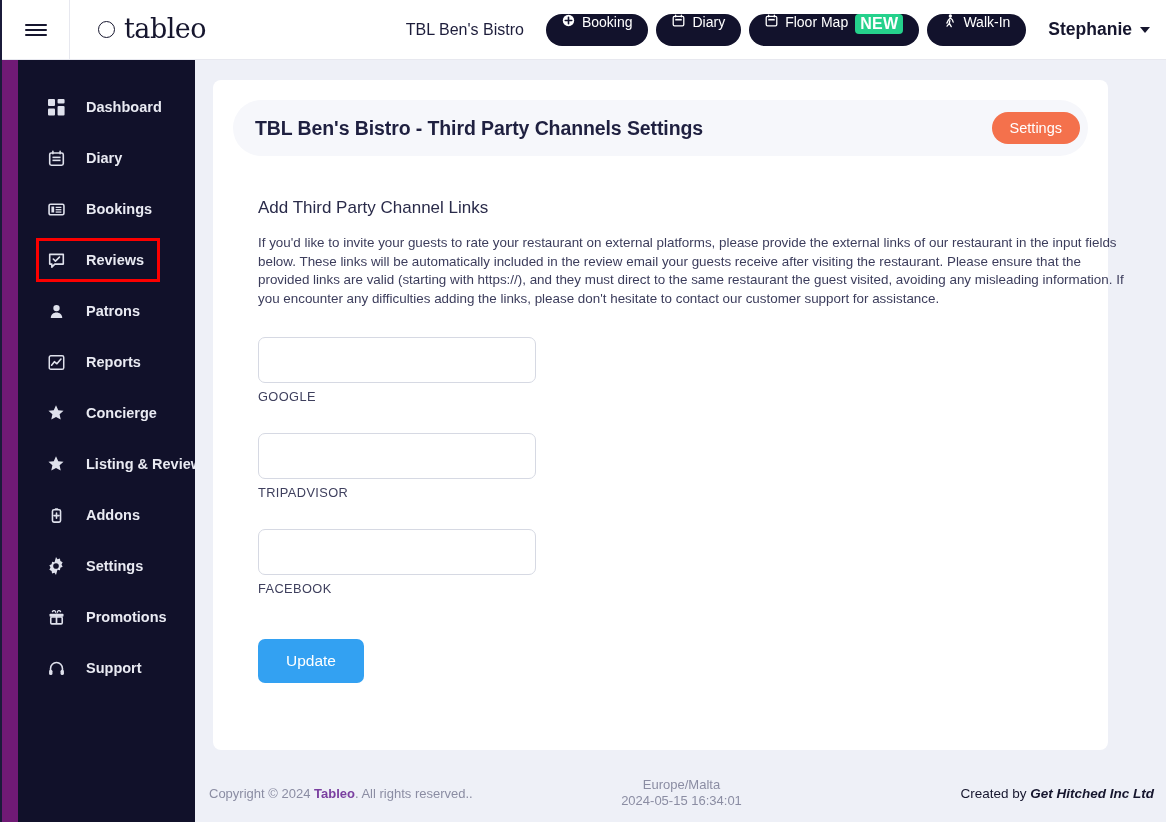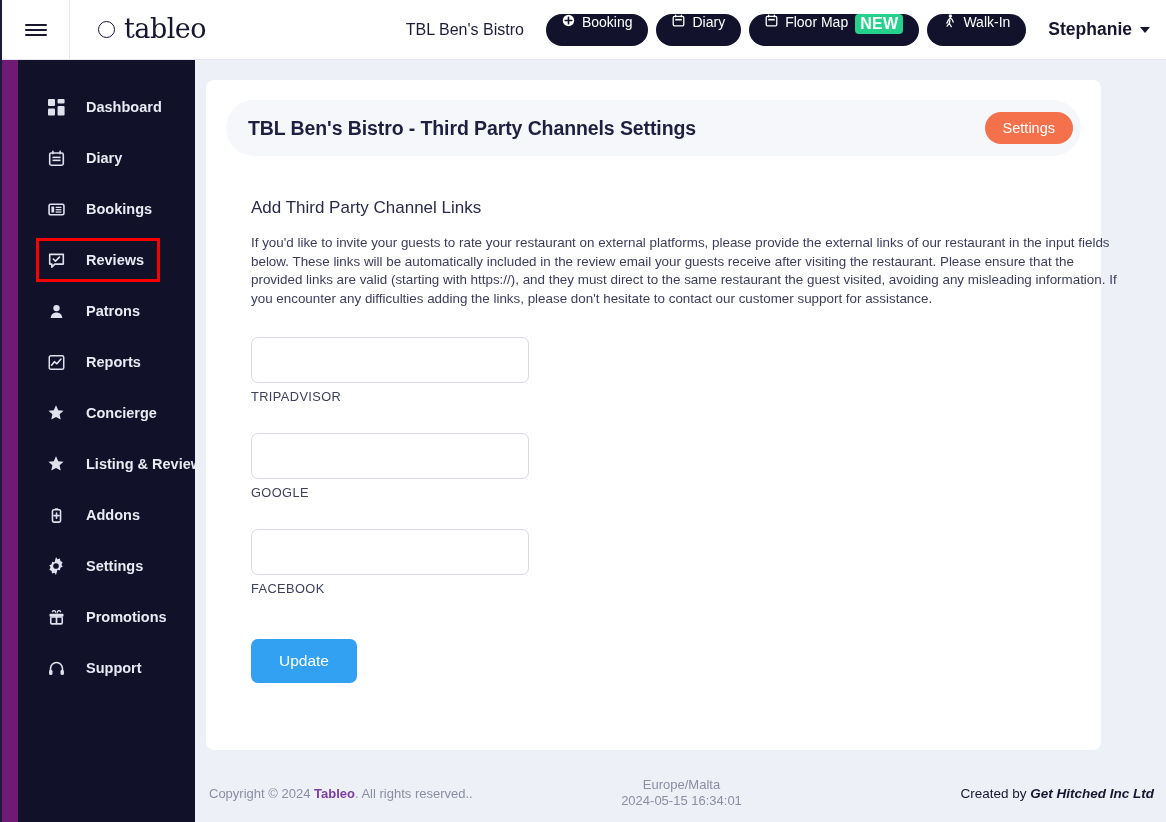--- a/index.html
+++ b/index.html
@@ -147,21 +147,21 @@
   }
 
   
   .main {
     position: absolute; top: 60px; left: 193px;
     width: 973px; height: 762px;
     background: #eef0f7;
   }
   .card {
     position: absolute;
-    top: 20px; left: 11px;
+    top: 20px; left: 18px;
     width: 895px; height: 670px;
     background: #ffffff;
     border-radius: 8px;
   }
   .card-header {
     margin: 20px 20px 0 20px;
     height: 56px;
     background: #f6f7fb;
     border-radius: 28px;
     display: flex; align-items: center;
@@ -482,26 +482,26 @@
         <span class="card-title">TBL Ben's Bistro - Third Party Channels Settings</span>
         <button class="settings-btn">Settings</button>
       </div>
 
       <div class="section">
         <h2 class="section-title">Add Third Party Channel Links</h2>
         <p class="section-desc">If you'd like to invite your guests to rate your restaurant on external platforms, please provide the external links of our restaurant in the input fields below. These links will be automatically included in the review email your guests receive after visiting the restaurant. Please ensure that the provided links are valid (starting with https://), and they must direct to the same restaurant the guest visited, avoiding any misleading information. If you encounter any difficulties adding the links, please don't hesitate to contact our customer support for assistance.</p>
 
         <div class="field-group">
           <input class="field-input" type="text" value="" style="">
-          <span class="field-label">TRIPADVISOR</span>
+          <span class="field-label">GOOGLE</span>
         </div>
 
         <div class="field-group">
           <input class="field-input" type="text" value="" style="">
-          <span class="field-label">GOOGLE</span>
+          <span class="field-label">TRIPADVISOR</span>
         </div>
 
         <div class="field-group">
           <input class="field-input" type="text" value="" style="">
           <span class="field-label">FACEBOOK</span>
         </div>
 
         <button class="update-btn">Update</button>
       </div>
     </div>

